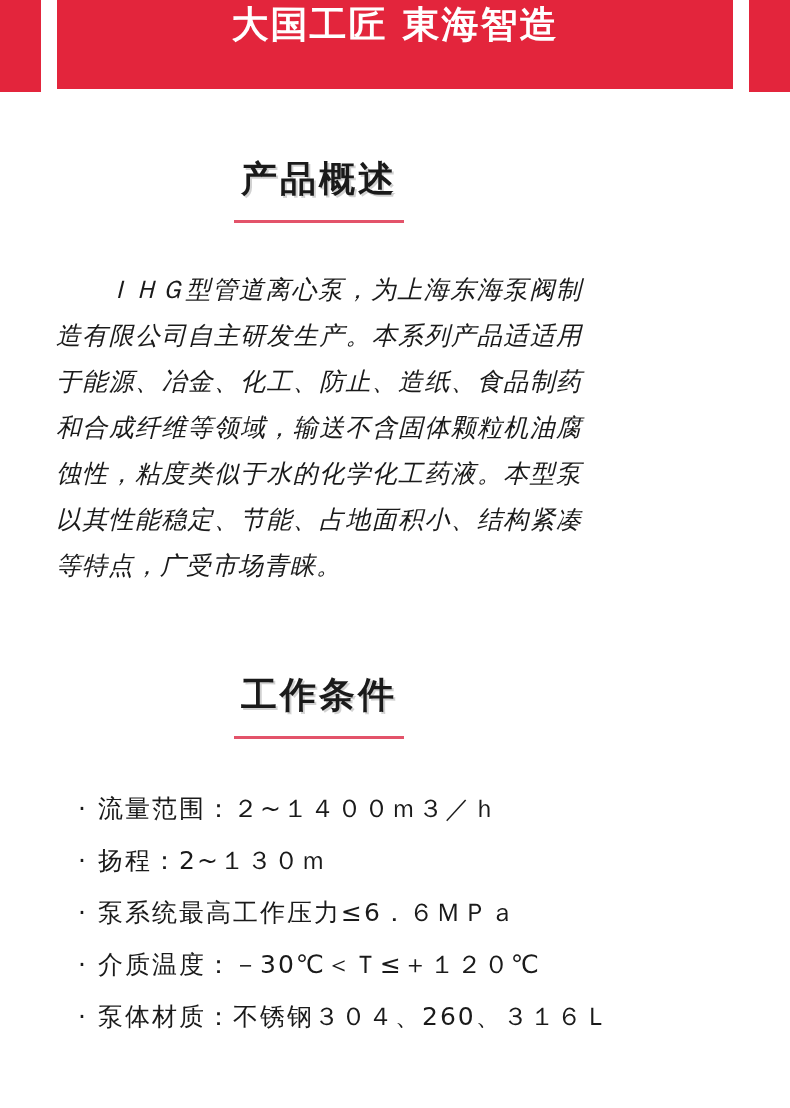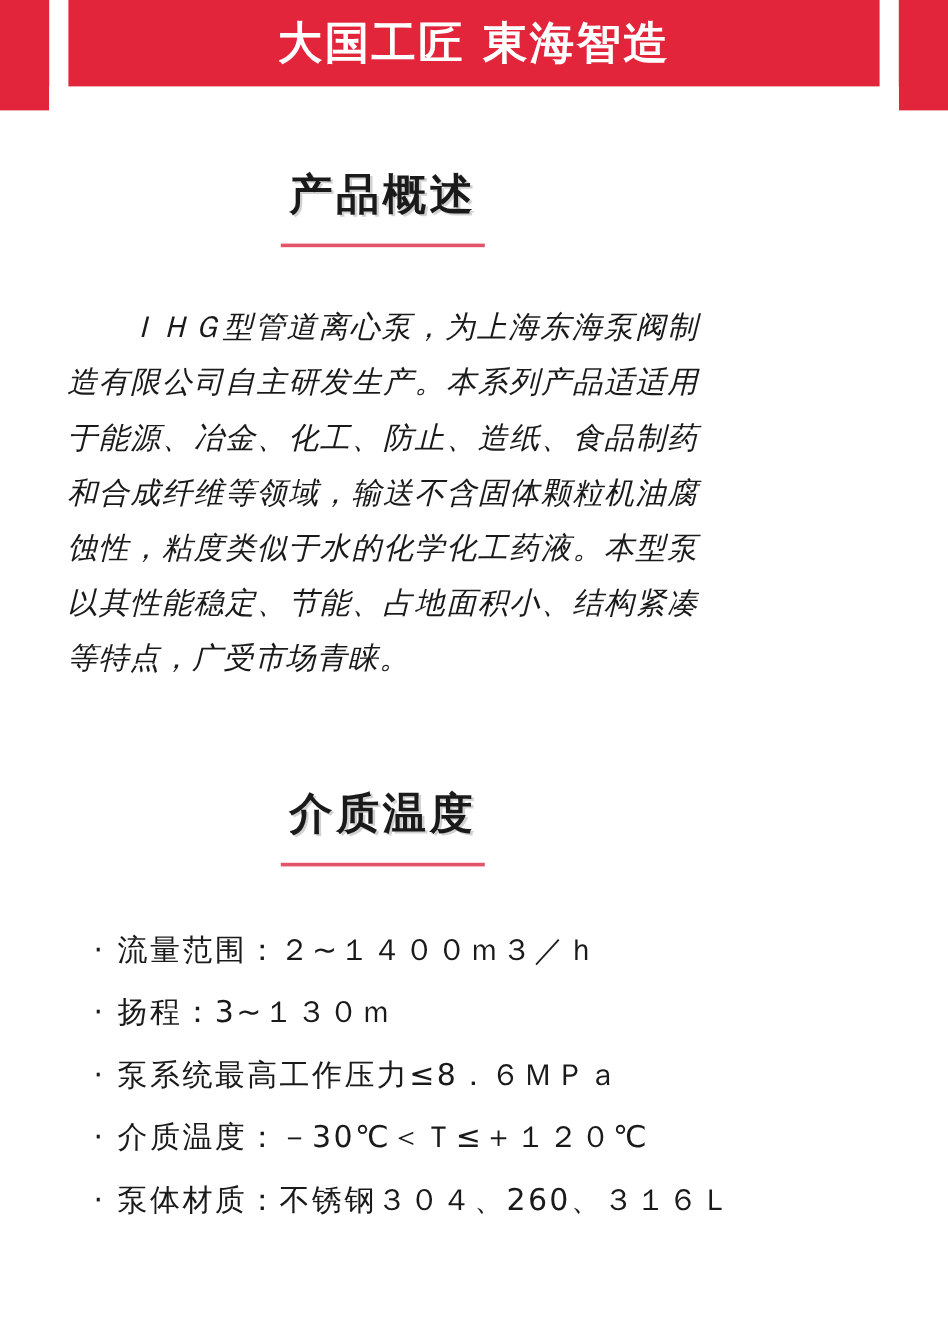--- a/index.html
+++ b/index.html
@@ -12,24 +12,23 @@
     background: #ffffff;
     font-family: "Liberation Sans", sans-serif;
     position: relative;
     overflow: hidden;
   }
 
   
   .banner {
     position: relative;
     width: 790px;
-    height: 72px;
+    height: 89px;
     background: #e3253c;
     display: flex;
-    align-items: center;
     justify-content: center;
     box-sizing: border-box;
   }
   .banner-stripe-left,
   .banner-stripe-right {
     position: absolute;
     top: 0;
     width: 16px;
     height: 92px;
     background: #ffffff;
@@ -139,23 +138,23 @@
     <div class="section-heading">产品概述</div>
     <div class="heading-rule"></div>
   </div>
   <div class="overview-body"><span class="indent"></span><span>ＩＨＧ型管道离心泵，为上海东海泵阀制造有限公司自主研发生产。本系列产品适适用于能源、冶金、化工、防止、造纸、食品制药和合成纤维等领域，输送不含固体颗粒机油腐蚀性，粘度类似于水的化学化工药液。本型泵以其性能稳定、节能、占地面积小、结构紧凑等特点，广受市场青睐。</span></div>
 </div>
 
 <div class="spacer-2"></div>
 
 <div class="section">
   <div class="section-heading-wrap">
-    <div class="section-heading">介质温度</div>
+    <div class="section-heading">工作条件</div>
     <div class="heading-rule"></div>
   </div>
   <ul class="conditions">
     <li><span class="bullet">·</span><span>流量范围：２~１４００ｍ３／ｈ</span></li>
-    <li><span class="bullet">·</span><span>扬程：3~１３０ｍ</span></li>
-    <li><span class="bullet">·</span><span>泵系统最高工作压力≤8．６ＭＰａ</span></li>
+    <li><span class="bullet">·</span><span>扬程：2~１３０ｍ</span></li>
+    <li><span class="bullet">·</span><span>泵系统最高工作压力≤6．６ＭＰａ</span></li>
     <li><span class="bullet">·</span><span>介质温度：－30℃＜Ｔ≤＋１２０℃</span></li>
     <li><span class="bullet">·</span><span>泵体材质：不锈钢３０４、260、３１６Ｌ</span></li>
   </ul>
 </div>
 
 </body></html>

